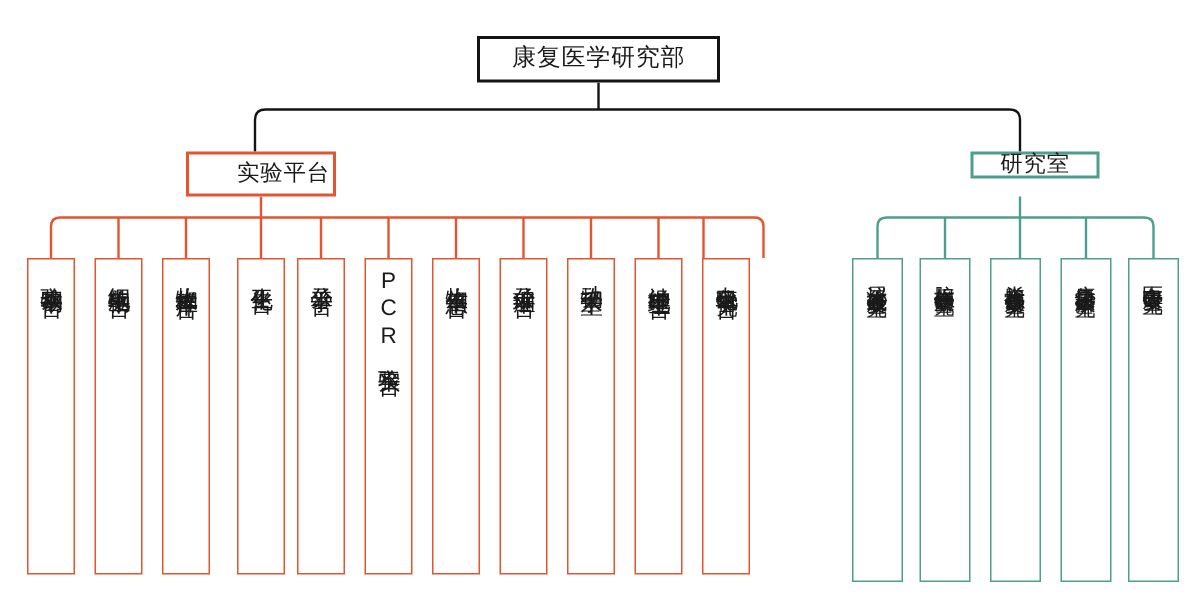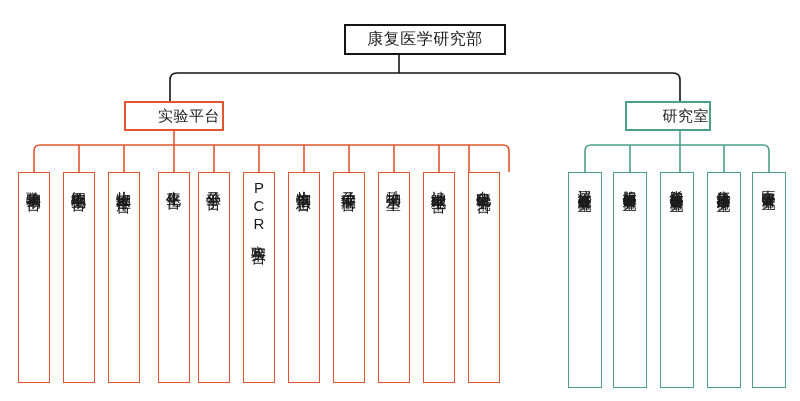--- a/index.html
+++ b/index.html
@@ -31,21 +31,20 @@
     justify-content: center;
     line-height: 1.02;
   }
 
   
   .node-root {
     border: 2px solid #141414;
     font-size: 16px;
     letter-spacing: 0.5px;
     white-space: nowrap;
-    margin-left: 26px;
   }
 
   
   .node-branch {
     border: 2px solid;
     font-size: 15px;
     letter-spacing: 0.5px;
     white-space: nowrap;
   }
   .branch-lab  { border-color: #e2552f; padding-left: 30px; }
@@ -123,21 +122,21 @@
   </svg>
 
   <div class="node node-root" style="left:318px; top:24px; width:162px; height:31px;">
     <span>康复医学研究部</span>
   </div>
 
   <div class="node node-branch branch-lab" style="left:124px; top:101px; width:100px; height:30px;">
     <span>实验平台</span>
   </div>
 
-  <div class="node node-branch branch-room" style="left:625px; top:101px; width:86px; height:30px;justify-content:flex-end;">
+  <div class="node node-branch branch-room" style="left:647px; top:101px; width:86px; height:18px;">
     <span>研究室</span>
   </div>
 
   <div class="node node-leaf leaf-lab" style="left:18px; top:172px; width:32px; height:211px;">
     <span class="vlabel">实验动物平台</span>
   </div>
 
   <div class="node node-leaf leaf-lab" style="left:63px; top:172px; width:32px; height:211px;">
     <span class="vlabel">细胞生物平台</span>
   </div>

